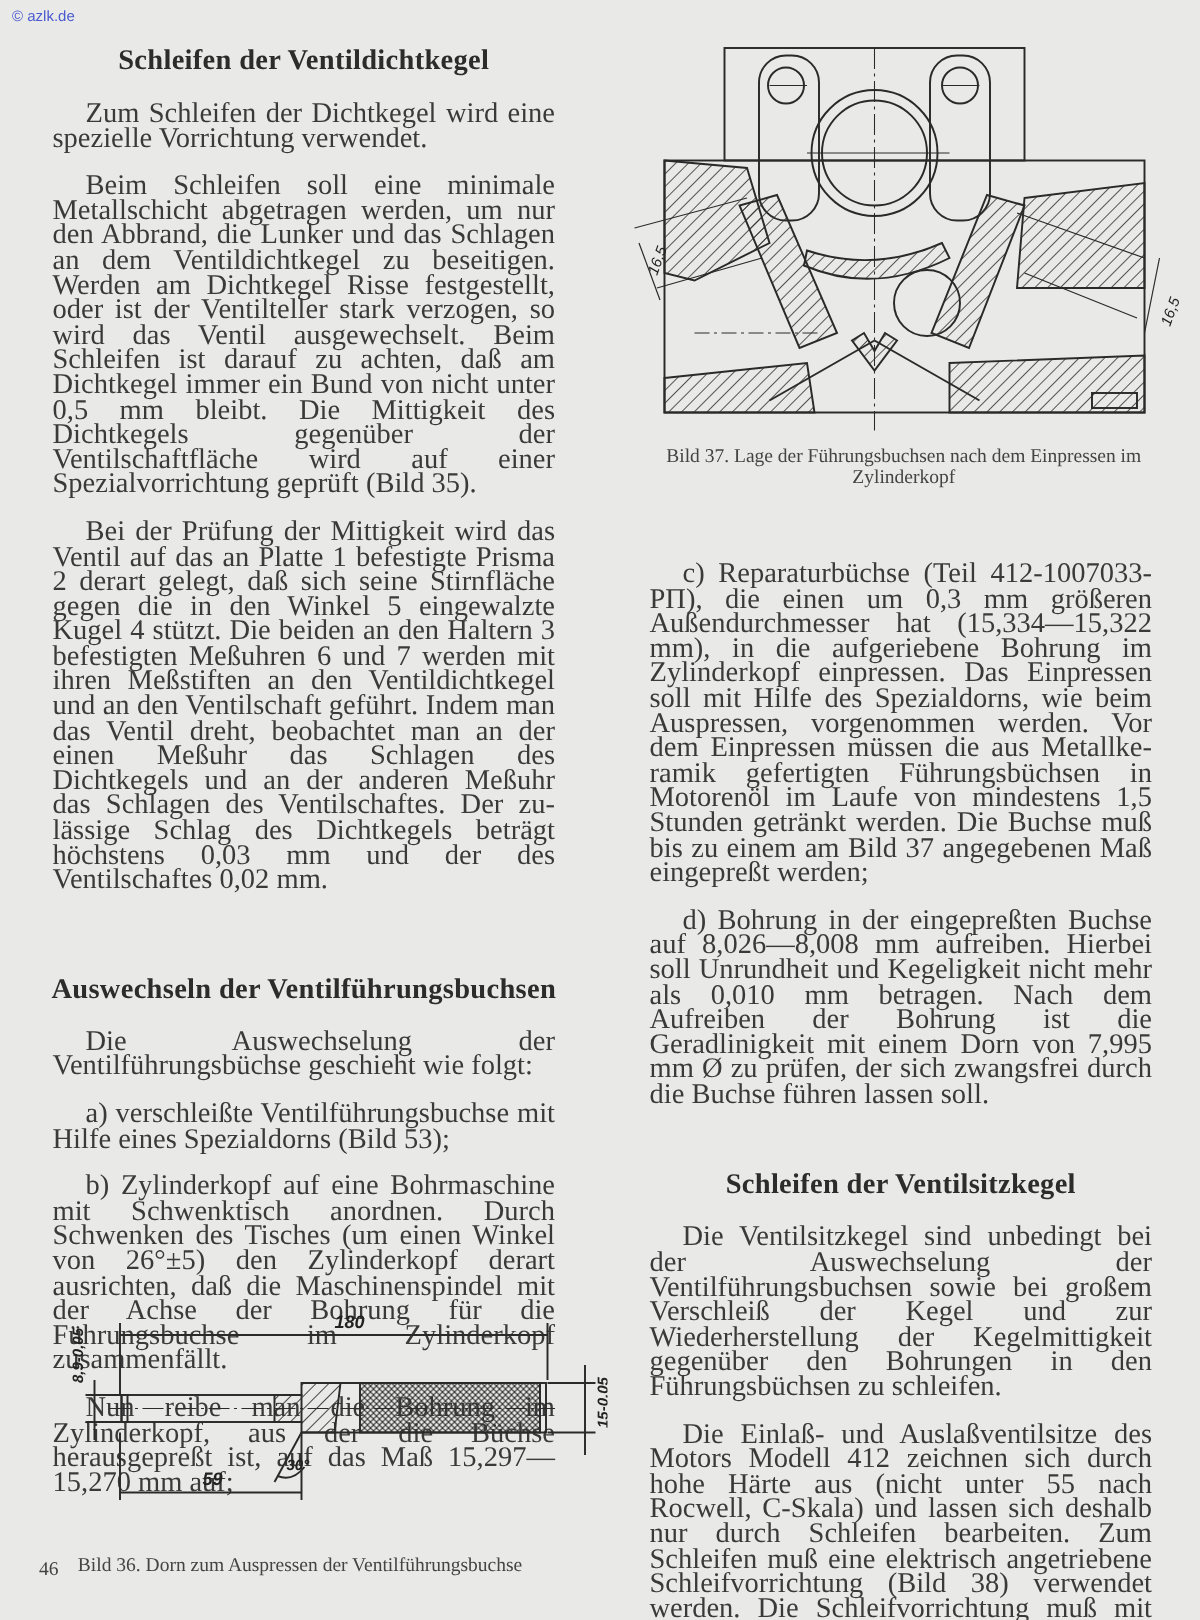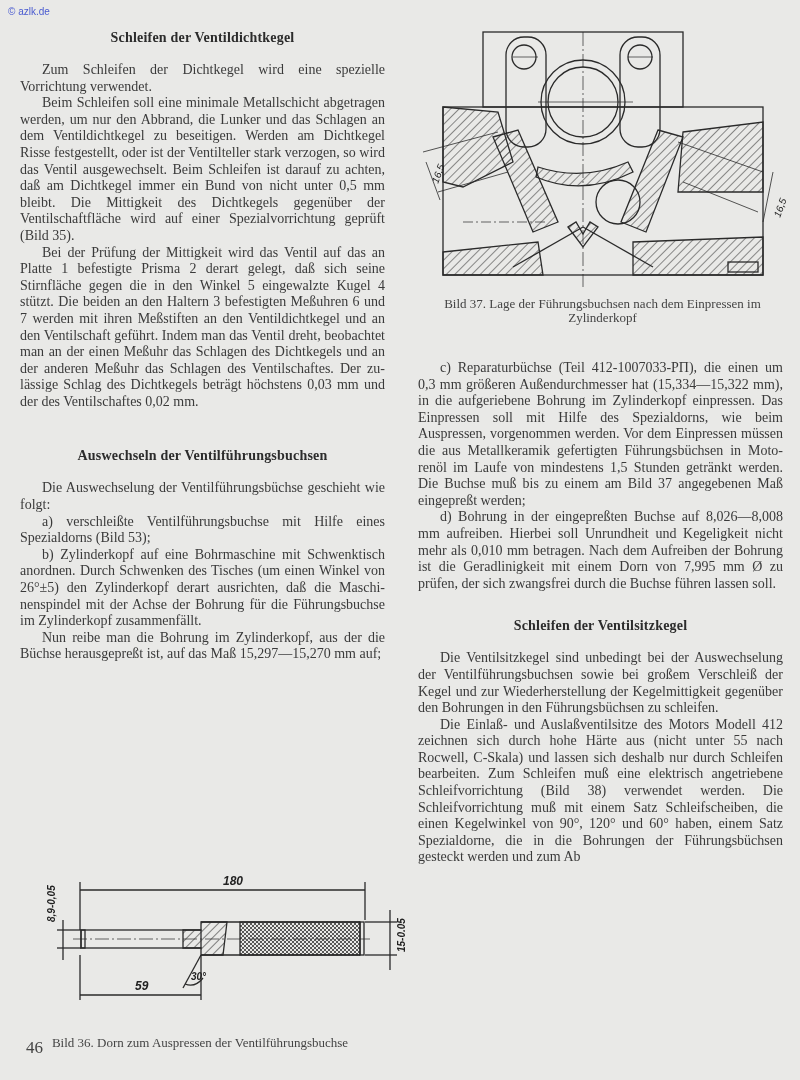--- a/index.html
+++ b/index.html
@@ -13,41 +13,41 @@
   .watermark {
     position:absolute; left:8px; top:6px;
     font-family:"Liberation Sans","DejaVu Sans",sans-serif;
     font-size:10px; color:#4a5bd0;
   }
   .col { position:absolute; width:365px; }
   .col-left { left:20px; top:30px; }
   .col-right { left:418px; top:360px; }
   h2 {
     font-family:"Liberation Serif","DejaVu Serif",serif;
-    font-weight:bold; font-size:14px; text-align:center;
+    font-weight:bold; font-size:19px; text-align:center;
     margin:0 0 16px 0; color:#2c2c2c; letter-spacing:0.2px;
   }
   p {
-    margin:0; font-size:14px; line-height:16.6px;
+    margin:15px; font-size:19px; line-height:16.6px;
     text-align:justify; hyphens:manual;
   }
   p.ind { text-indent:22px; }
   .gap-lg { height:38px; }
   .gap-md { height:26px; }
   .figure {
     position:absolute;
   }
   .fig36 { left:35px; top:860px; width:370px; height:150px; }
   .fig37 { left:418px; top:22px; width:370px; height:270px; }
   .caption {
     position:absolute; font-size:13px; color:#444; text-align:center; line-height:14px;
   }
   .cap36 { left:10px; top:1012px; width:380px;margin-top:24px; }
   .cap37 { left:410px; top:297px; width:385px; }
-  .pagenum { position:absolute; left:26px; top:1038px; font-size:17px; color:#444; }
+  .pagenum { position:absolute; left:26px; top:1038px; font-size:13px; color:#444; }
   svg { display:block; }
 </style>
 </head>
 <body>
 
 <div class="watermark">© azlk.de</div>
 
 <div class="col col-left">
   <h2>Schleifen der Ventildichtkegel</h2>
   <p class="ind">Zum Schleifen der Dichtkegel wird eine spe­zielle Vorrichtung verwendet.</p>

